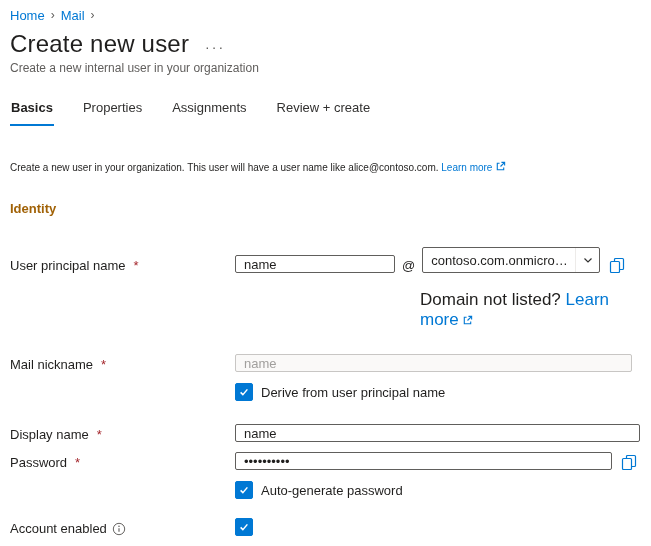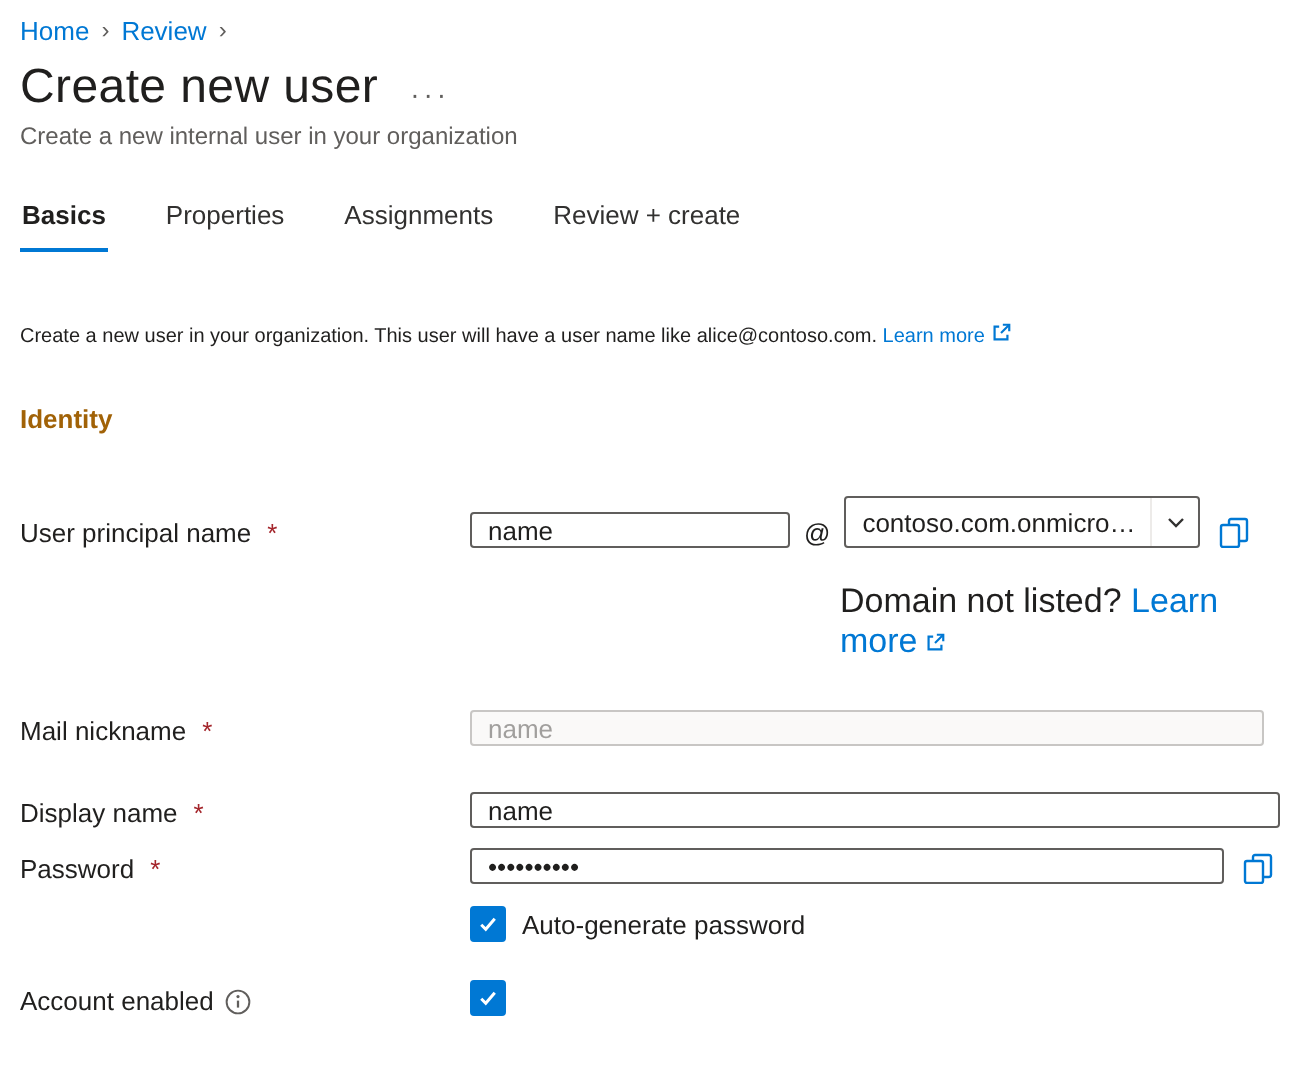--- a/index.html
+++ b/index.html
@@ -85,21 +85,21 @@
   .info-icon { display: inline-flex; cursor: pointer; }
 </style>
 </head>
 <body>
 
 <div class="page">
 
   <div class="breadcrumb">
     <a class="crumb-link">Home</a>
     <span class="crumb-sep">›</span>
-    <a class="crumb-link">Review</a>
+    <a class="crumb-link">Mail</a>
     <span class="crumb-sep">›</span>
   </div>
 
   <div class="title-row">
     <h1 class="page-title">Create new user</h1>
     <span class="more-btn">···</span>
   </div>
   <div class="subtitle">Create a new internal user in your organization</div>
 
   <div class="tabs">
@@ -155,20 +155,28 @@
     </div>
 
     <div class="form-row mt-mail">
       <div class="form-label">
         <span>Mail nickname</span>
           <span class="req">*</span>
       </div>
       <input class="text-input wide-input" type="text" disabled="" placeholder="name" style="">
     </div>
 
+    <div class="checkbox-row mt-derive">
+      <span class="checkbox">
+          <svg width="12" height="12" viewBox="0 0 16 16">
+            <path d="M3.5 8.5l3 3 6-7" stroke="#ffffff" stroke-width="2" fill="none"></path>
+          </svg>
+        </span>
+      <span class="checkbox-label">Derive from user principal name</span>
+    </div>
 
     <div class="form-row mt-display">
       <div class="form-label">
         <span>Display name</span>
           <span class="req">*</span>
       </div>
       <input class="text-input full-input" type="text" value="name" style="">
     </div>
 
     <div class="form-row mt-pwd">

